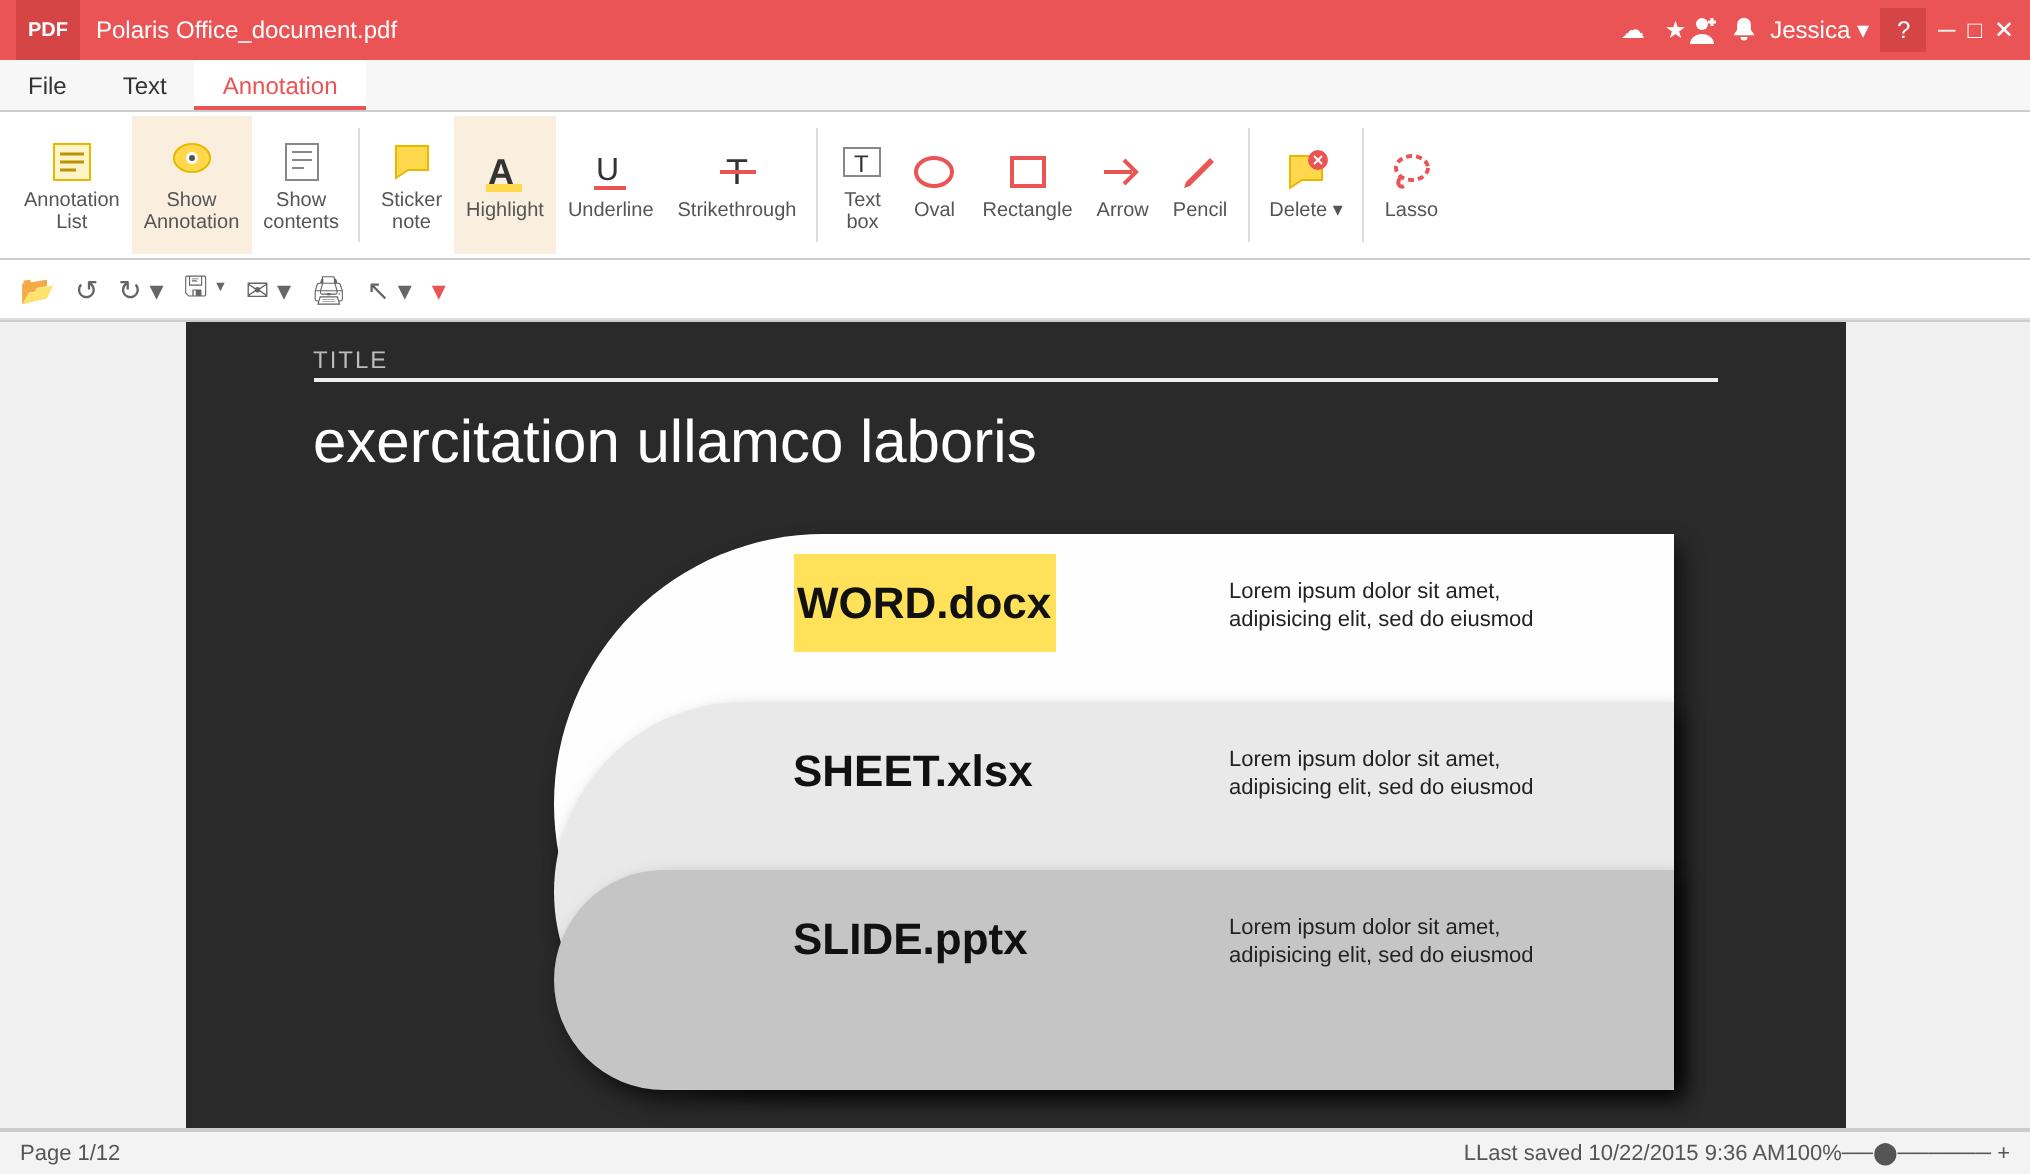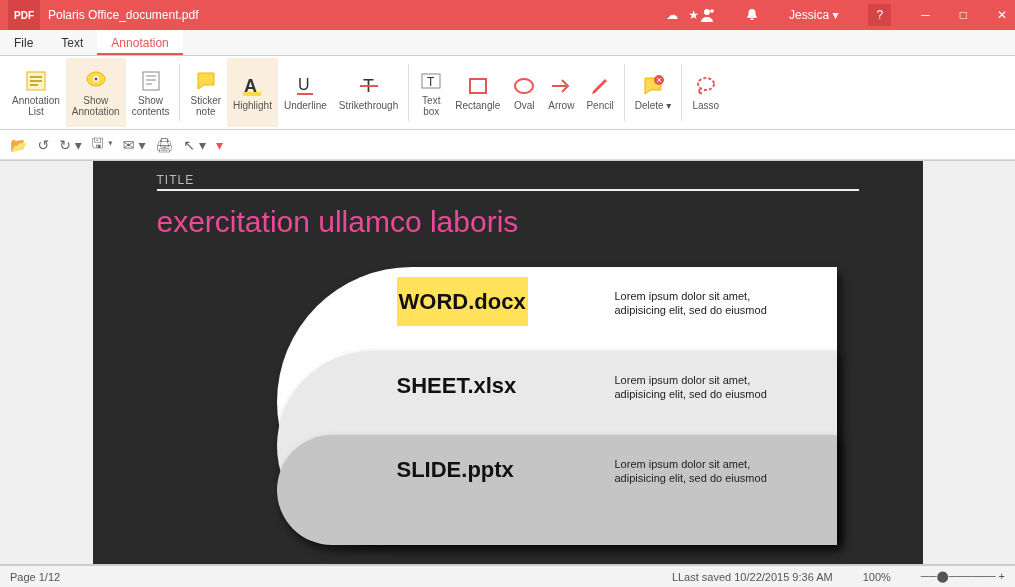--- a/index.html
+++ b/index.html
@@ -1,46 +1,46 @@
 <!DOCTYPE html>
 <html><head>
 <meta charset="utf-8">
 <style>
 * { box-sizing: border-box; margin: 0; padding: 0; }
 body { font-family: "Segoe UI", Arial, sans-serif; font-size: 12px; width: 1015px; height: 587px; overflow: hidden; background: #fff; display: flex; flex-direction: column; }
 .titlebar { background: #ea5455; height: 30px; display: flex; align-items: center; color: #fff; padding: 0 8px; }
 .titlebar .badge { background: #d64546; padding: 20px 6px; font-weight: bold; font-size: 10px; margin-right: 8px; }
 .titlebar .title { flex: 1; font-size: 12px; }
-.titlebar .right { display: flex; align-items: center; gap: 30px; }
+.titlebar .right { display: flex; align-items: center; gap: 6px; }
 .titlebar .right span, .titlebar .right div { cursor: pointer; }
 .titlebar svg { display: block; }
 .tabs { height: 26px; display: flex; border-bottom: 1px solid #ccc; background: #f7f7f7; }
 .tabs .tab { padding: 6px 14px; font-size: 12px; cursor: pointer; color: #333; }
 .tabs .tab.file { color: #333; }
 .tabs .tab.active { color: #ea5455; border-bottom: 2px solid #ea5455; background: #fff; }
 .ribbon { height: 74px; display: flex; align-items: stretch; border-bottom: 1px solid #ccc; padding: 2px 6px; background: #fff; }
 .ribbon .btn { display: flex; flex-direction: column; align-items: center; justify-content: center; padding: 2px 6px; cursor: pointer; gap: 2px; font-size: 10px; color: #555; text-align: center; line-height: 1.1; }
 .ribbon .btn.active { background: #faeede; }
 .ribbon .sep { width: 1px; background: #ddd; margin: 6px 4px; }
 .ribbon .btn svg { width: 24px; height: 24px; }
 .quickbar { height: 30px; display: flex; align-items: center; gap: 10px; padding: 0 10px; border-bottom: 1px solid #ddd; background: #fff; }
 .quickbar span { cursor: pointer; color: #666; font-size: 14px; }
 .canvas { flex: 1; background: #f0f0f0; overflow: hidden; display: flex; align-items: center; justify-content: center; padding: 14px; border: 1px solid #ccc; border-left: none; border-right: none; }
 .slide { width: 830px; height: 420px; background: #2a2a2a; padding: 20px 64px; color: #fff; position: relative; }
 .slide-title-lbl { font-size: 12px; letter-spacing: 1px; color: #bbb; border-bottom: 2px solid #eee; padding-bottom: 2px; }
-.slide-subtitle { font-size: 30px; font-weight: 400; margin-top: 14px; color: #ec4899; }
+.slide-subtitle { font-size: 30px; font-weight: 400; margin-top: 14px; color: #ffffff; }
 .stack { position: relative; margin-top: 28px; margin-left: 120px; width: 560px; height: 280px; }
 .card { position: absolute; left: 0; right: 0; background: #fff; border-top-left-radius: 140px; border-bottom-left-radius: 140px; box-shadow: 4px 6px 10px rgba(0,0,0,.6); padding-left: 120px; display: flex; align-items: flex-start; gap: 28px; }
 .card.c1 { top:0; height:270px; background:#fefefe; padding-top:22px; z-index:1;}
 .card.c2 { top:84px; height:190px; background:#e9e9e9; padding-top:22px; z-index:2;}
 .card.c3 { top:168px; height:110px; background:#c5c5c5; padding-top:22px; z-index:3;}
 .card h3 { font-size: 22px; font-weight: 800; color: #111; width: 190px; }
 .card.c1 h3 span { background: #ffe25a; padding: 12px 2px; }
 .card p { font-size: 11px; color: #222; width: 190px; line-height: 1.3; }
-.statusbar { height: 22px; background: #f3f3f3; display: flex; align-items: center; padding: 0 10px; font-size: 11px; color: #555; gap: 30px; border-top: 1px solid #ccc; }
+.statusbar { height: 22px; background: #f3f3f3; display: flex; align-items: center; padding: 0 10px; font-size: 11px; color: #555; border-top: 1px solid #ccc; }
 .statusbar .spacer { flex: 1; }
 </style>
 </head>
 <body>
 
 <div class="titlebar">
   <span class="badge">PDF</span>
   <span class="title">Polaris Office_document.pdf</span>
   <span style="margin-right:10px;">☁</span>
   <span style="margin-right:auto;">★</span>
@@ -130,29 +130,29 @@
   <div class="btn">
       <svg viewBox="0 0 24 24">
         <rect x="3" y="5" width="18" height="14" fill="none" stroke="#888"></rect>
         <text x="8" y="17" font-size="12" fill="#333">T</text>
       </svg>
       <span style="white-space:pre">Text
 box</span>
     </div>
   <div class="btn">
       <svg viewBox="0 0 24 24">
+        <ellipse cx="12" cy="12" rx="9" ry="7" fill="none" stroke="#ea5455" stroke-width="2"></ellipse>
+      </svg>
+      <span>Oval</span>
+    </div>
+  <div class="btn">
+      <svg viewBox="0 0 24 24">
         <rect x="4" y="5" width="16" height="14" fill="none" stroke="#ea5455" stroke-width="2"></rect>
       </svg>
       <span>Rectangle</span>
-    </div>
-  <div class="btn">
-      <svg viewBox="0 0 24 24">
-        <ellipse cx="12" cy="12" rx="9" ry="7" fill="none" stroke="#ea5455" stroke-width="2"></ellipse>
-      </svg>
-      <span>Oval</span>
     </div>
   <div class="btn">
       <svg viewBox="0 0 24 24">
         <path d="M3 12h14M13 6l6 6-6 6" fill="none" stroke="#ea5455" stroke-width="2"></path>
       </svg>
       <span>Arrow</span>
     </div>
   <div class="btn">
       <svg viewBox="0 0 24 24">
         <path d="M4 20l3-1 12-12-2-2L5 17z" fill="#ea5455"></path>

